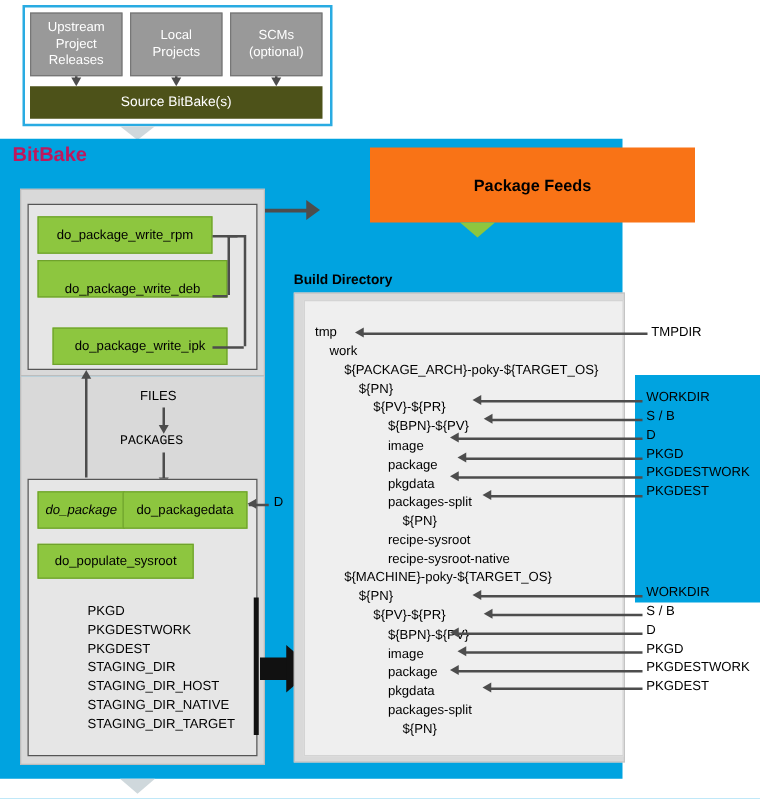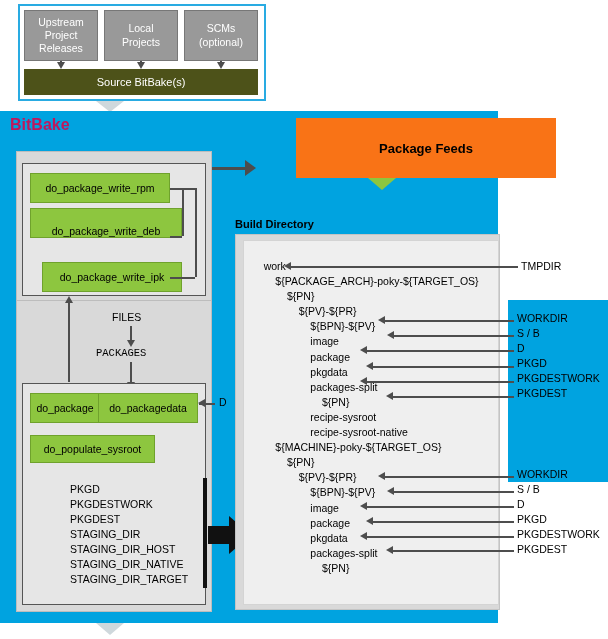--- a/index.html
+++ b/index.html
@@ -78,21 +78,21 @@
     border: 1px solid #555; background: #e6e6e6;
   }
   #t-rpm { left: 30px; top: 173px; width: 140px; height: 30px; }
   #t-deb { left: 30px; top: 208px; width: 152px; height: 30px; align-items: flex-end; }
   #t-ipk { left: 30px; top: 262px; width: 140px; height: 30px; margin-left: 12px; }
 
   #pkg-group {
     left: 22px; top: 383px; width: 184px; height: 222px;
     border: 1px solid #555; background: #e6e6e6;
   }
-  #g-package     { left: 30px; top: 393px; width: 70px; height: 30px; }
+  #g-package     { left: 30px; top: 393px; width: 70px; height: 30px; font-style: italic; }
   #g-packagedata { left: 98px; top: 393px; width: 100px; height: 30px; text-align: right; }
   #g-sysroot     { left: 30px; top: 435px; width: 125px; height: 28px; }
 
   #var-list {
     left: 70px; top: 482px; width: 130px;
     font-size: 10.5px; line-height: 15px;
   }
   #var-bar {
     left: 203px; top: 478px; width: 4px; height: 110px;
     background: #111;
@@ -289,20 +289,21 @@
 <div class="abs" id="package-feeds">
   <span>Package Feeds</span>
 </div>
 <div class="abs" id="feeds-notch"></div>
 
 <div class="abs" id="build-dir-panel"></div>
 <div class="abs" id="build-dir-inner"></div>
 <div class="abs" id="build-dir-label">Build Directory</div>
 
 <div class="abs" id="tree">
+  <div>tmp</div>
   <div>    work</div>
   <div>        ${PACKAGE_ARCH}-poky-${TARGET_OS}</div>
   <div>            ${PN}</div>
   <div>                ${PV}-${PR}</div>
   <div>                    ${BPN}-${PV}</div>
   <div>                    image</div>
   <div>                    package</div>
   <div>                    pkgdata</div>
   <div>                    packages-split</div>
   <div>                        ${PN}</div>

